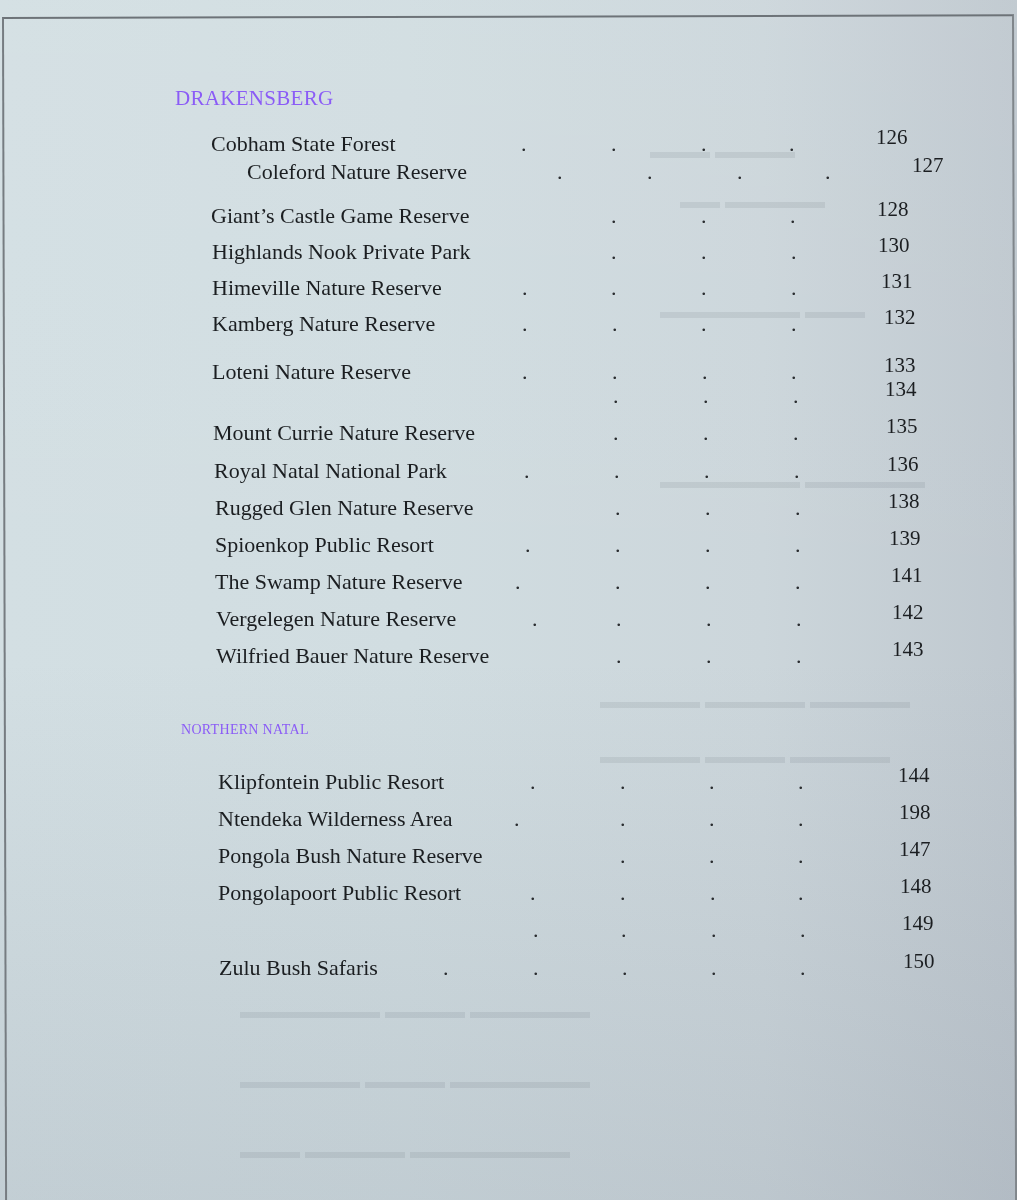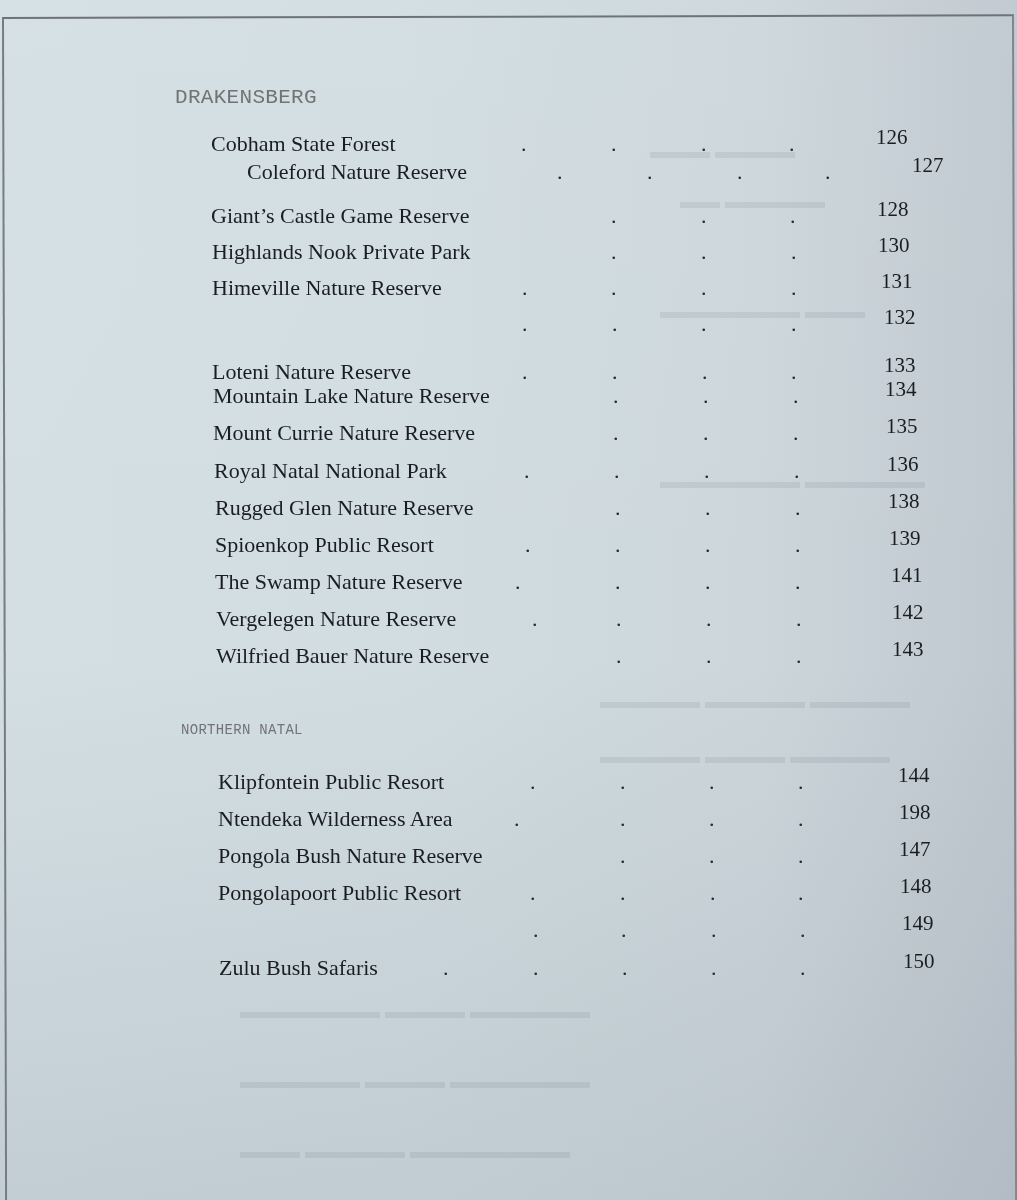--- a/index.html
+++ b/index.html
@@ -46,23 +46,22 @@
     .toc {
       position: absolute;
       left: 0; top: 0;
       width: 1017px;
       height: 1200px;
     }
     .section-heading {
       position: absolute;
       font-size: 21px;
       letter-spacing: 0.3px;
-      color: #737373;
-      white-space: nowrap;
-      font-family: Liberation Mono, monospace;
+      color: #8b5cf6;
+      white-space: nowrap;
     }
     .entry {
       position: absolute;
       height: 30px;
       width: 760px;
     }
     .entry-title {
       position: absolute;
       left: 0;
       top: 0;
@@ -141,38 +140,38 @@
   <div class="entry" style="left:212px;top:275px;">
     <span class="entry-title">Himeville Nature Reserve</span>
     <span class="leader-dot" style="left:310px">.</span>
     <span class="leader-dot" style="left:399px">.</span>
     <span class="leader-dot" style="left:489px">.</span>
     <span class="leader-dot" style="left:579px">.</span>
     <span class="entry-page" style="left:669px">131</span>
   </div>
 
   <div class="entry" style="left:212px;top:311px;">
+    <span class="entry-title">Kamberg Nature Reserve</span>
     <span class="leader-dot" style="left:310px">.</span>
     <span class="leader-dot" style="left:400px">.</span>
     <span class="leader-dot" style="left:489px">.</span>
     <span class="leader-dot" style="left:579px">.</span>
     <span class="entry-page" style="left:672px">132</span>
   </div>
 
   <div class="entry" style="left:212px;top:347px;margin-top:12px;">
     <span class="entry-title">Loteni Nature Reserve</span>
     <span class="leader-dot" style="left:310px">.</span>
     <span class="leader-dot" style="left:400px">.</span>
     <span class="leader-dot" style="left:490px">.</span>
     <span class="leader-dot" style="left:579px">.</span>
     <span class="entry-page" style="left:672px">133</span>
   </div>
 
   <div class="entry" style="left:213px;top:383px;">
-    <span class="entry-title">Mountain Lake Nature Reserve</span>
     <span class="leader-dot" style="left:400px">.</span>
     <span class="leader-dot" style="left:490px">.</span>
     <span class="leader-dot" style="left:580px">.</span>
     <span class="entry-page" style="left:672px">134</span>
   </div>
 
   <div class="entry" style="left:213px;top:420px;">
     <span class="entry-title">Mount Currie Nature Reserve</span>
     <span class="leader-dot" style="left:400px">.</span>
     <span class="leader-dot" style="left:490px">.</span>

